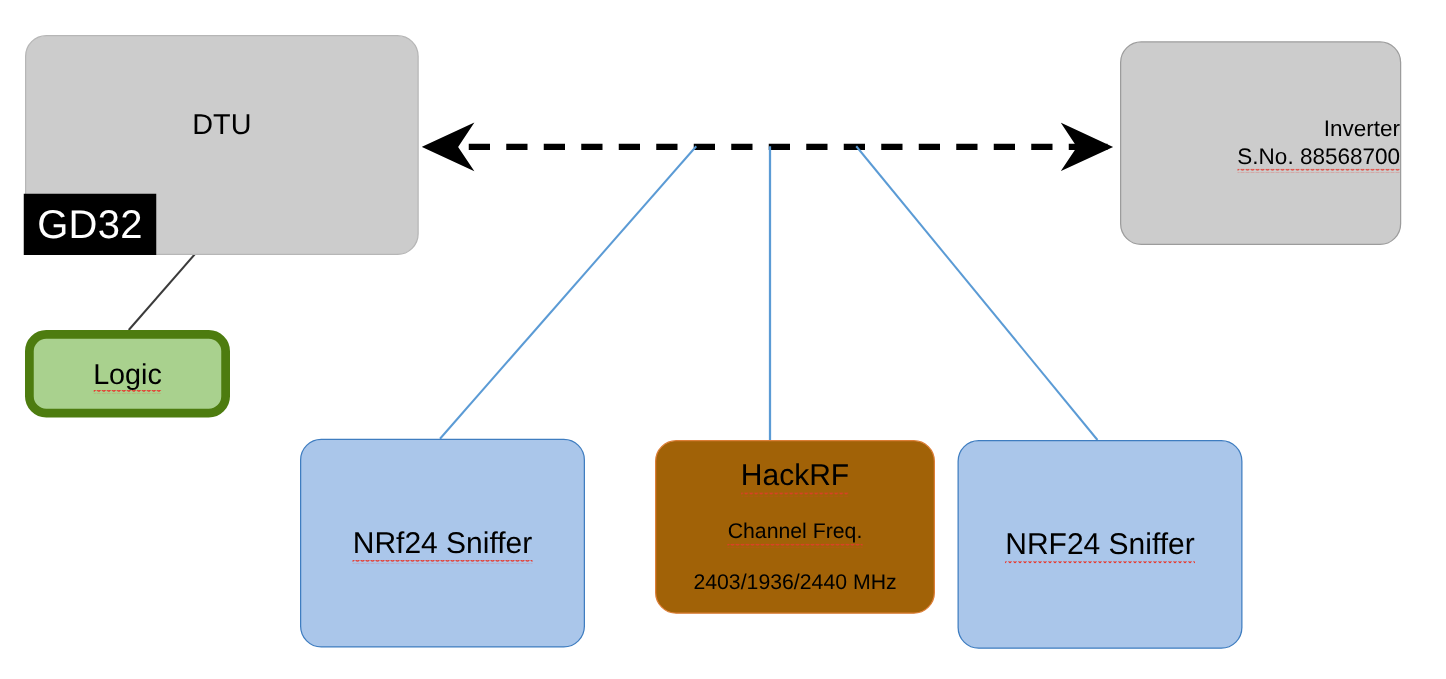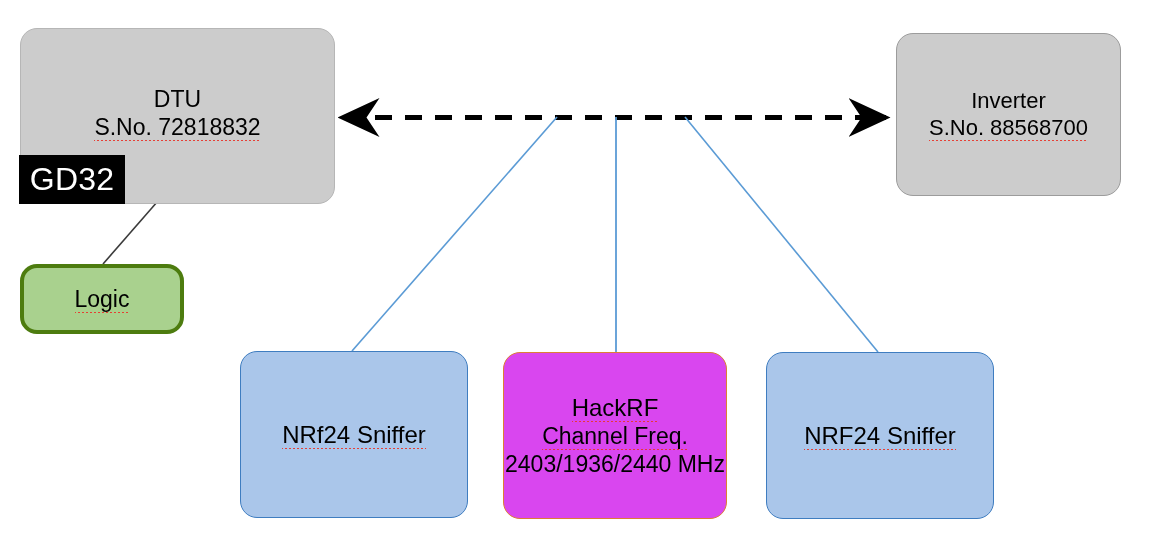--- a/index.html
+++ b/index.html
@@ -69,32 +69,33 @@
     width: 106px;
     height: 49px;
   }
   
   #logic-box {
     left: 20px;
     top: 264px;
     width: 164px;
     height: 70px;
     background: #a9d18e;
-    border: 4px solid #4d7c0f;
+    border: 7px solid #4d7c0f;
     font-size: 23px;
   }
   
   #inverter-box {
     left: 896px;
     top: 33px;
     width: 225px;
     height: 163px;
     background: #cccccc;
     border: 1px solid #9c9c9c;
-    font-size: 22px;
+    font-size: 18px;
+    align-items: flex-end;
   }
   
   #nrf-sniffer-left {
     left: 240px;
     top: 351px;
     width: 228px;
     height: 167px;
     background: #aac6ea;
     border: 1px solid #3f7dc0;
     font-size: 24px;
@@ -102,32 +103,33 @@
   #nrf-sniffer-right {
     left: 766px;
     top: 352px;
     width: 228px;
     height: 167px;
     background: #aac6ea;
     border: 1px solid #3f7dc0;
     font-size: 24px;
   }
   #hackrf-box {
-    left: 503px;
+    left: 524px;
     top: 352px;
     width: 224px;
-    height: 167px;
-    background: #d946ef;
+    height: 139px;
+    background: #a16207;
     border: 1px solid #dc7e36;
   }
   #hackrf-box .hdr {
     font-size: 24px;
   }
   #hackrf-box .sub {
-    font-size: 23px;
+    font-size: 17px;
+    margin-top: 20px;
   }
   
   .sq {
     position: relative;
     display: inline-block;
   }
   .sq::after {
     content: "";
     position: absolute;
     left: 0;
@@ -190,23 +192,20 @@
       <line x1="103" y1="264" x2="178" y2="178" stroke="#3b3b3b" stroke-width="1.6"></line>
     </g>
 
     <g>
       <line x1="132" y1="179" x2="222" y2="179" stroke="#000000" stroke-width="2" marker-start="url(#ah-left-thin)" marker-end="url(#ah-right-thin)"></line>
     </g>
   </svg>
 
   <div class="node" id="dtu-box">
     <div class="title-line">DTU</div>
-    <div class="title-line">
-      <span class="sq">S.No. 72818832</span>
-    </div>
   </div>
 
   <div class="chip" id="gd32-chip">
     <span>GD32</span>
   </div>
 
 
   <div class="node" id="logic-box">
     <span class="sq">Logic</span>
   </div>

